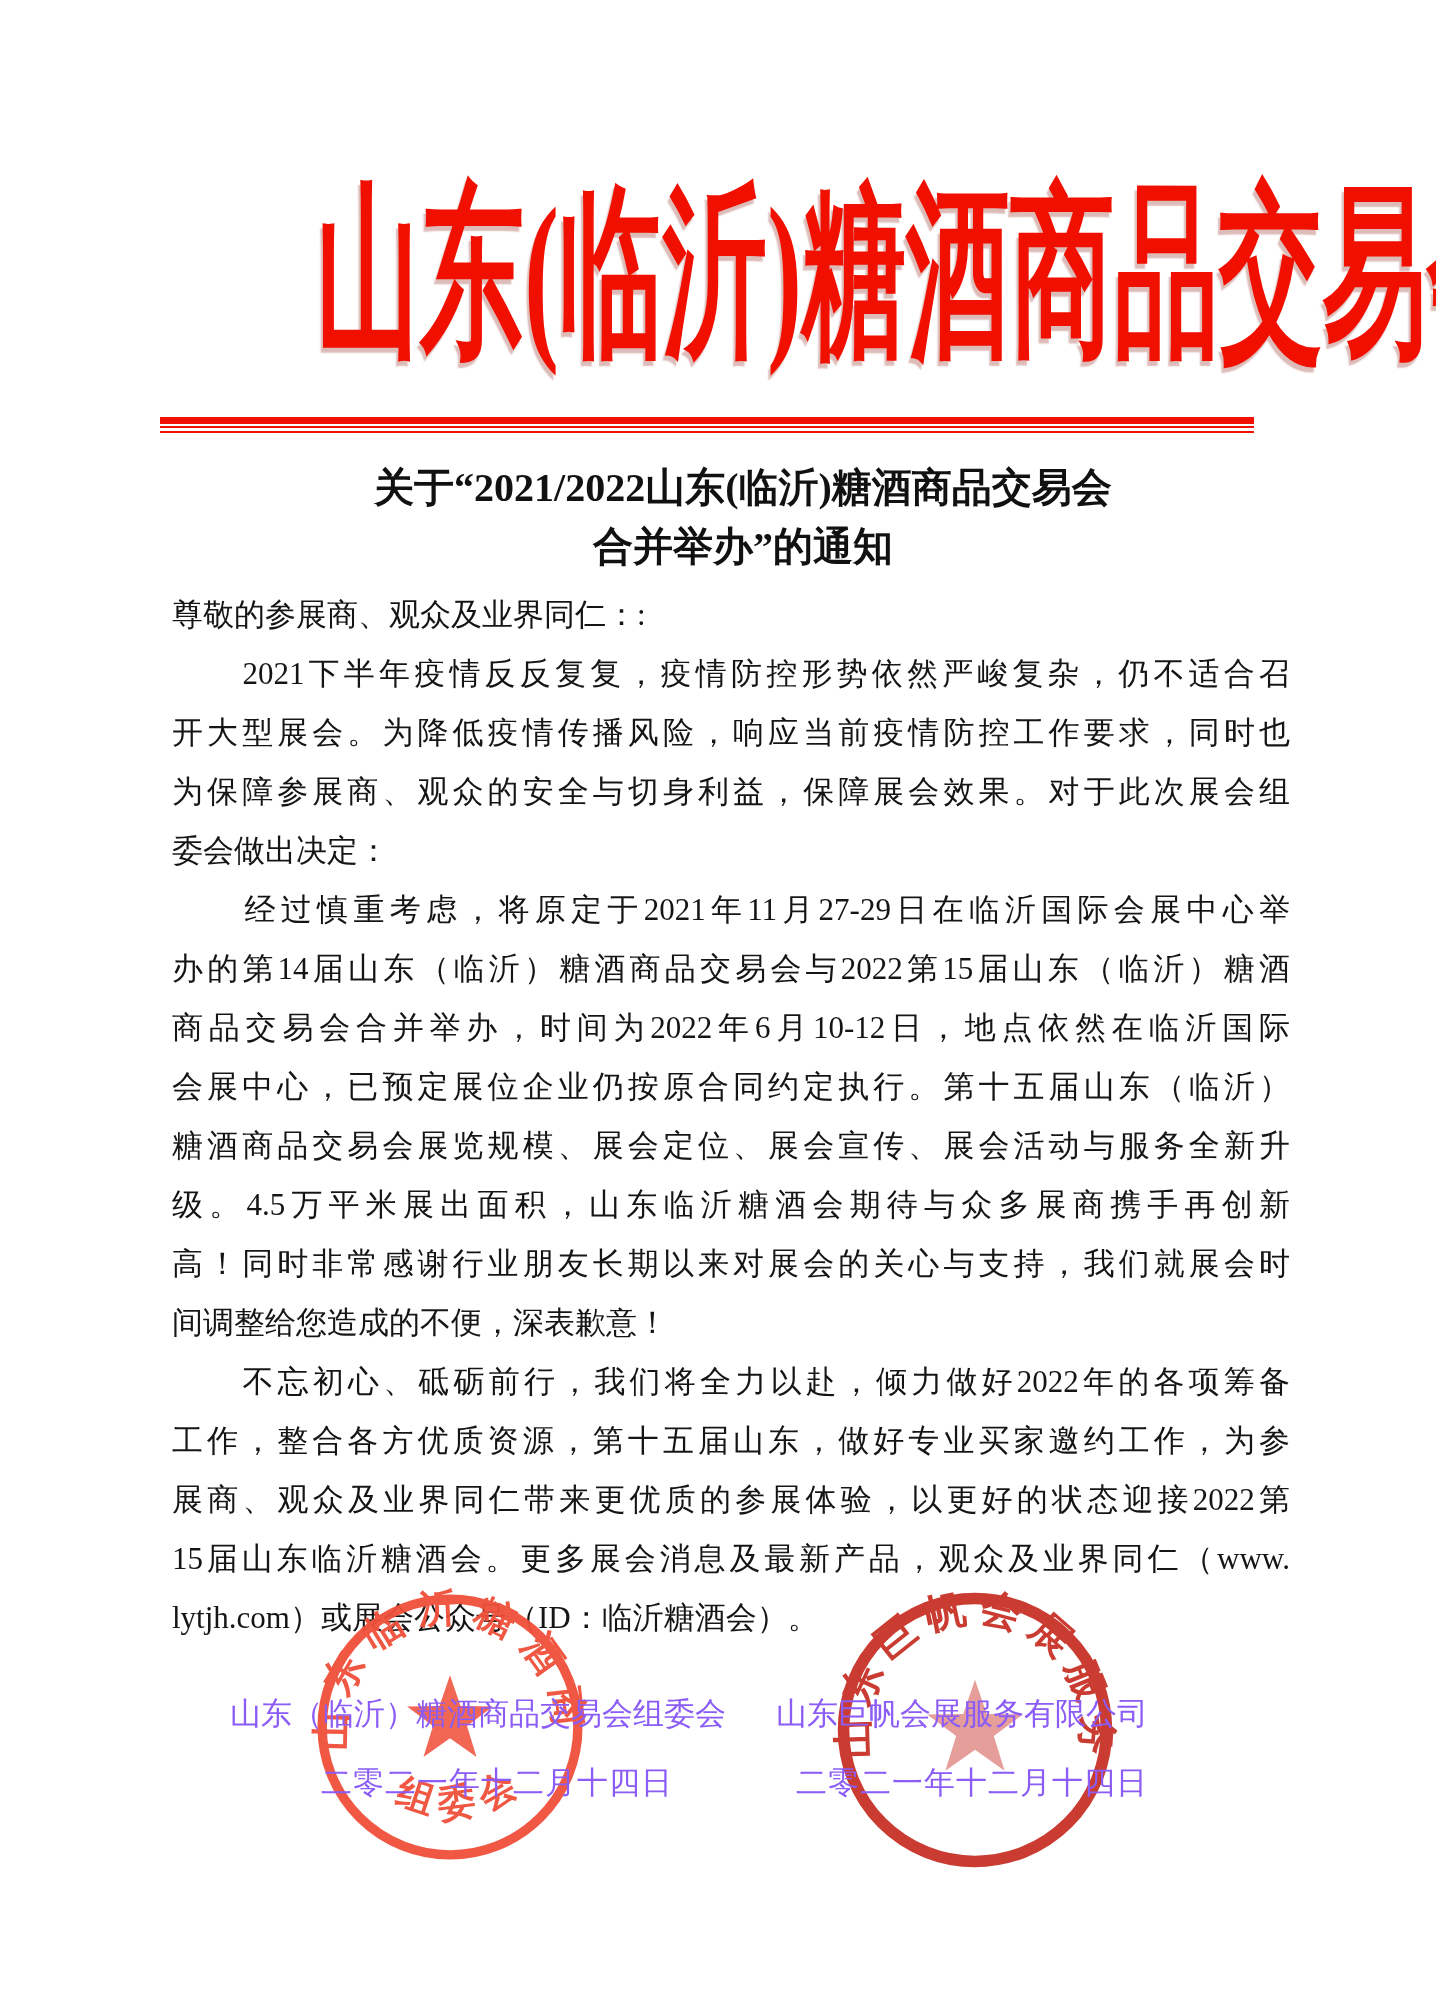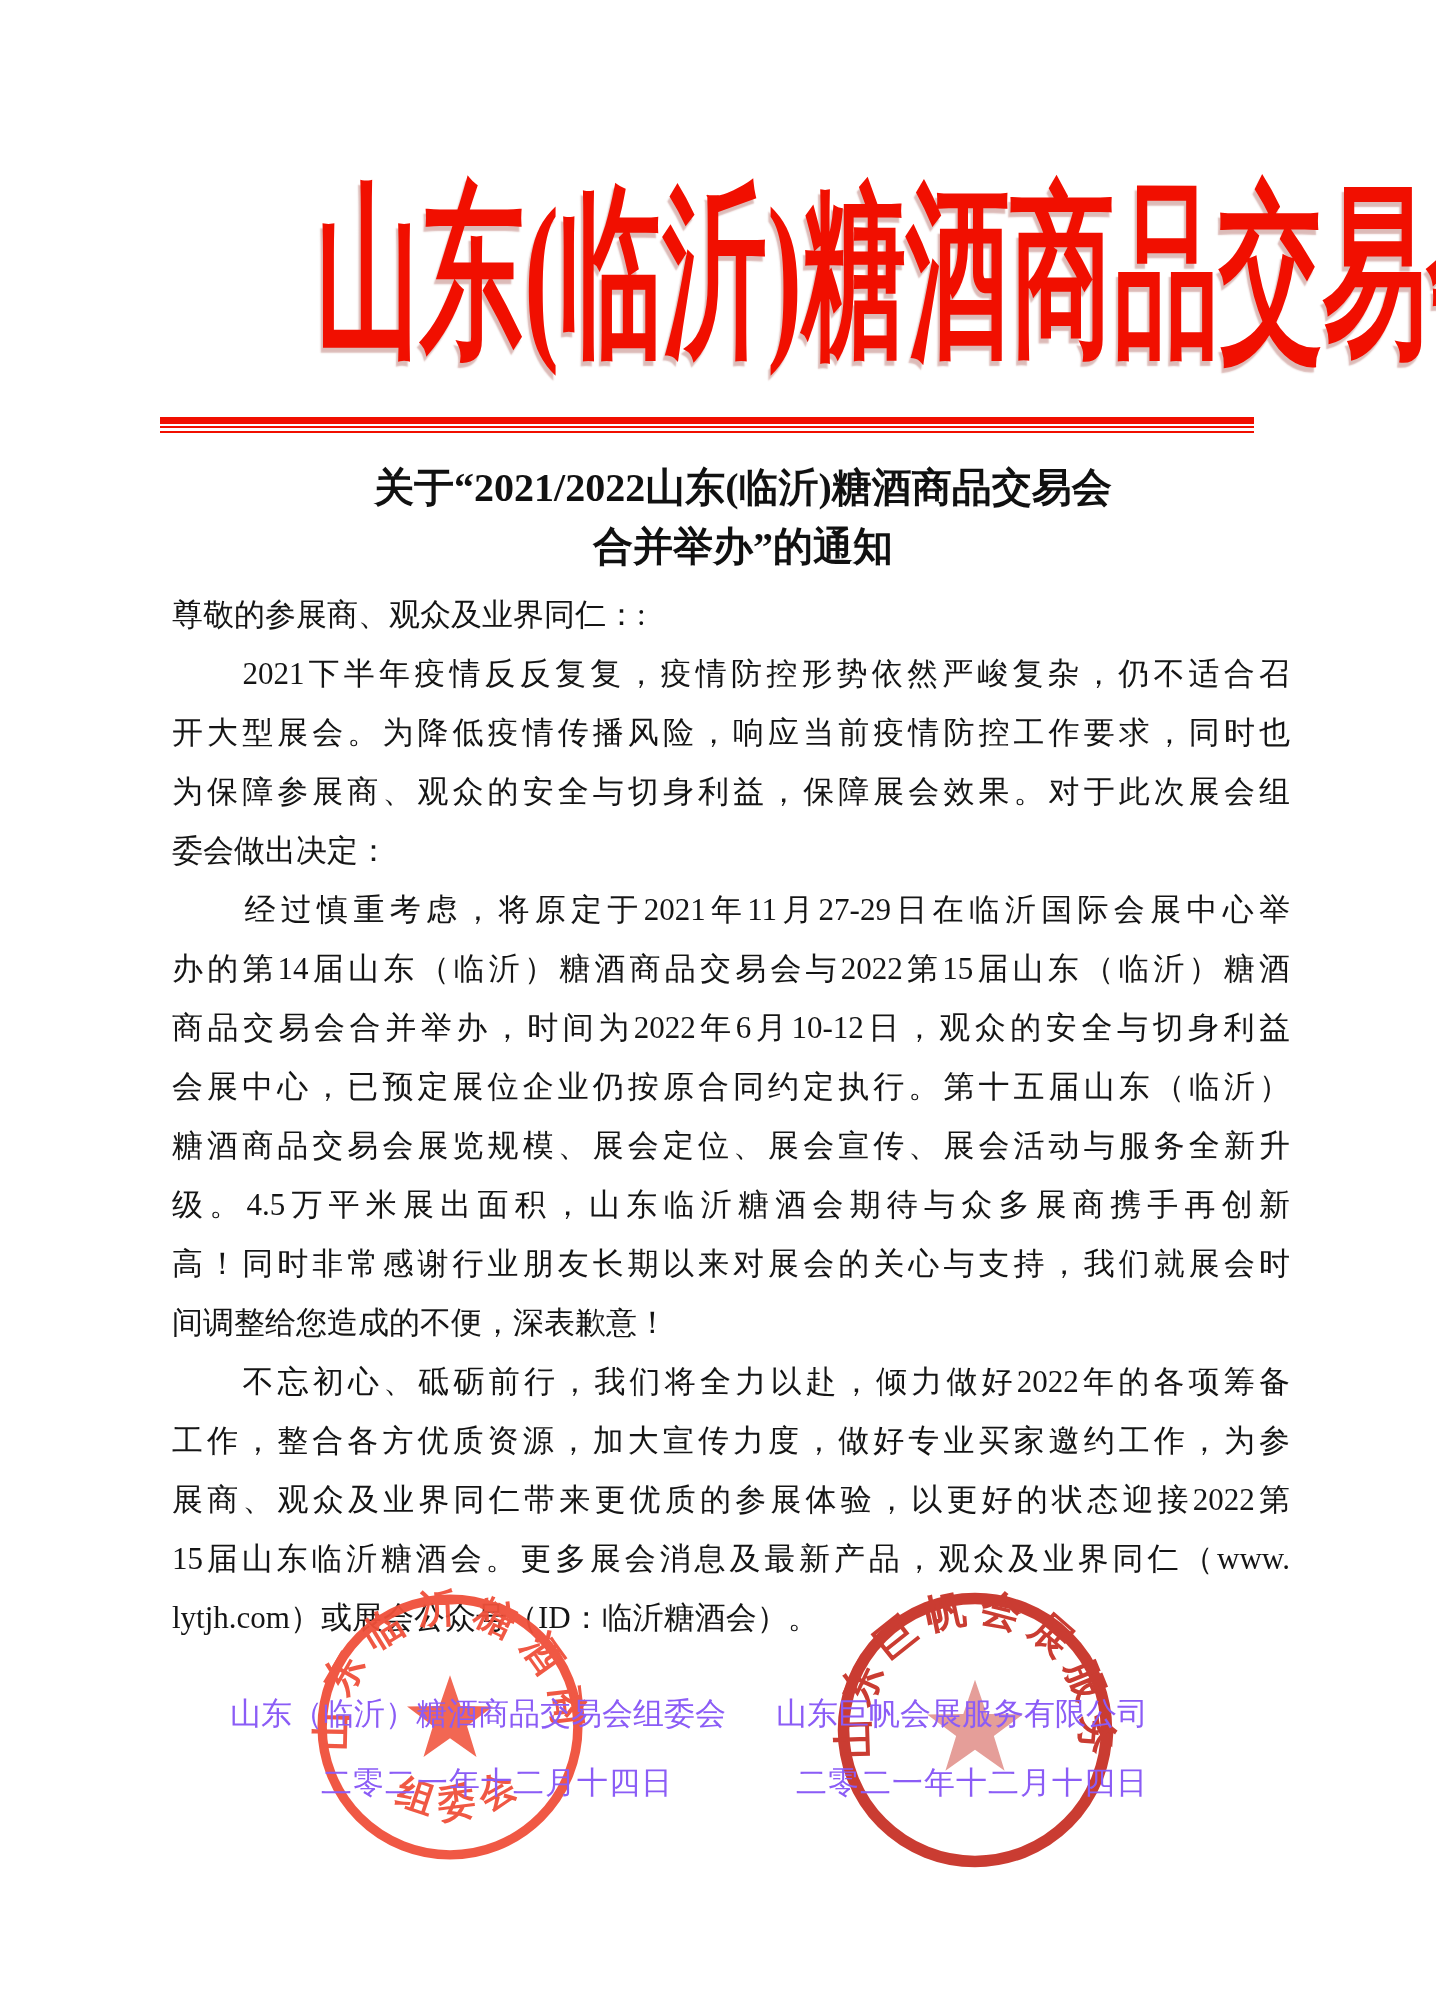--- a/index.html
+++ b/index.html
@@ -97,28 +97,28 @@
   </div>
 
   <div class="body-text">
       <div class="bline plast">尊敬的参展商、观众及业界同仁：:</div>
       <div class="bline">　　2021下半年疫情反反复复，疫情防控形势依然严峻复杂，仍不适合召</div>
       <div class="bline">开大型展会。为降低疫情传播风险，响应当前疫情防控工作要求，同时也</div>
       <div class="bline">为保障参展商、观众的安全与切身利益，保障展会效果。对于此次展会组</div>
       <div class="bline plast">委会做出决定：</div>
       <div class="bline">　　经过慎重考虑，将原定于2021年11月27-29日在临沂国际会展中心举</div>
       <div class="bline">办的第14届山东（临沂）糖酒商品交易会与2022第15届山东（临沂）糖酒</div>
-      <div class="bline">商品交易会合并举办，时间为2022年6月10-12日，观众的安全与切身利益</div>
+      <div class="bline">商品交易会合并举办，时间为2022年6月10-12日，地点依然在临沂国际</div>
       <div class="bline">会展中心，已预定展位企业仍按原合同约定执行。第十五届山东（临沂）</div>
       <div class="bline">糖酒商品交易会展览规模、展会定位、展会宣传、展会活动与服务全新升</div>
       <div class="bline">级。4.5万平米展出面积，山东临沂糖酒会期待与众多展商携手再创新</div>
       <div class="bline">高！同时非常感谢行业朋友长期以来对展会的关心与支持，我们就展会时</div>
       <div class="bline plast">间调整给您造成的不便，深表歉意！</div>
       <div class="bline">　　不忘初心、砥砺前行，我们将全力以赴，倾力做好2022年的各项筹备</div>
-      <div class="bline">工作，整合各方优质资源，加大宣传力度，做好专业买家邀约工作，为参</div>
+      <div class="bline">工作，整合各方优质资源，第十五届山东，做好专业买家邀约工作，为参</div>
       <div class="bline">展商、观众及业界同仁带来更优质的参展体验，以更好的状态迎接2022第</div>
       <div class="bline">15届山东临沂糖酒会。更多展会消息及最新产品，观众及业界同仁（www.</div>
       <div class="bline plast">lytjh.com）或展会公众号（ID：临沂糖酒会）。</div>
     </div>
 
   <div class="stamp stamp-left">
     <svg viewBox="0 0 300 300">
       <defs>
         <path id="lring" d="M 43,183 A 112,112 0 1 1 257,183" fill="none"></path>
         <path id="lbot" d="M 88,226 Q 150,262 212,226" fill="none"></path>

